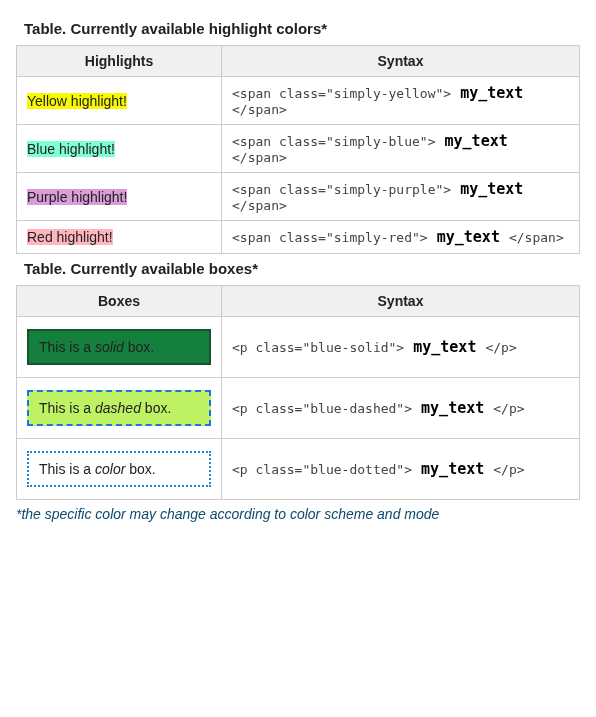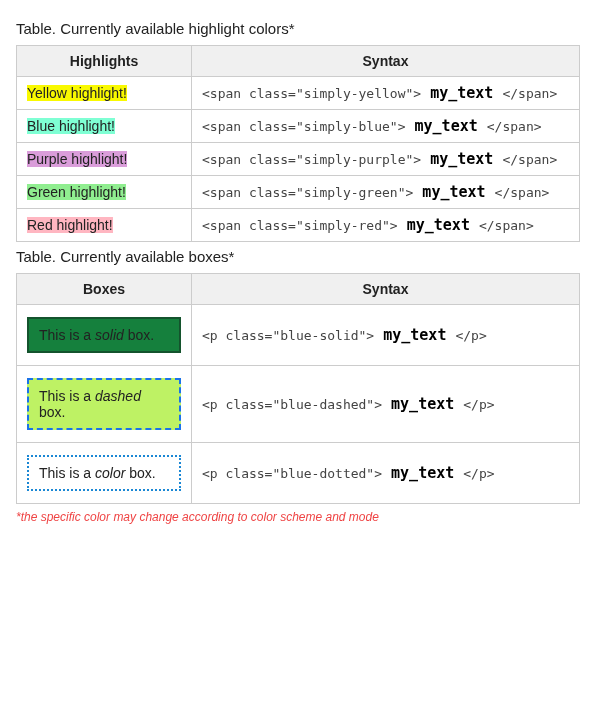--- a/index.html
+++ b/index.html
@@ -7,43 +7,44 @@
       font-family: -apple-system, BlinkMacSystemFont, "Segoe UI", sans-serif;
       font-size: 14px;
       background: #fff;
       color: #222;
       padding: 16px;
       width: 596px;
     }
 
     .section-title {
       font-size: 15px;
-      font-weight: normal;
+      font-weight: bold;
       margin-bottom: 8px;
       margin-top: 20px;
+      margin-left: 8px;
     }
     .section-title:first-child { margin-top: 4px; }
 
     table {
       width: 100%;
       border-collapse: collapse;
       margin-bottom: 6px;
     }
     th, td {
       border: 1px solid #ccc;
       padding: 7px 10px;
       vertical-align: middle;
     }
     thead th {
       background: #f0f0f0;
       font-weight: bold;
       text-align: center;
     }
     td:first-child {
-      width: 175px;
+      width: 205px;
       text-align: left;
     }
     td:last-child {
       font-family: monospace;
       font-size: 13px;
     }
 
     
     .hl-yellow { background: #f9f900; }
     .hl-blue   { background: #7fffd4; }
@@ -83,22 +84,22 @@
       color: #fff;
       background: #1a73e8;
       display: block;
     }
 
     td.box-cell {
       padding: 12px 10px;
     }
 
     .footnote {
-      font-size: 12px;
-      color: #ef4444;
+      font-size: 14px;
+      color: #0c4a6e;
       font-style: italic;
       margin-top: 4px;
     }
   </style>
 </head>
 <body>
 
 <div>
   <div class="section-title">Table. Currently available highlight colors*</div>
   <table>
@@ -113,24 +114,20 @@
           <td><span class="hl-yellow">Yellow highlight!</span></td>
           <td><span class="code-normal">&lt;span class="simply-yellow"&gt;</span><span class="code-bold"> my_text </span><span class="code-normal">&lt;/span&gt;</span></td>
         </tr>
         <tr>
           <td><span class="hl-blue">Blue highlight!</span></td>
           <td><span class="code-normal">&lt;span class="simply-blue"&gt;</span><span class="code-bold"> my_text </span><span class="code-normal">&lt;/span&gt;</span></td>
         </tr>
         <tr>
           <td><span class="hl-purple">Purple highlight!</span></td>
           <td><span class="code-normal">&lt;span class="simply-purple"&gt;</span><span class="code-bold"> my_text </span><span class="code-normal">&lt;/span&gt;</span></td>
-        </tr>
-        <tr>
-          <td><span class="hl-green">Green highlight!</span></td>
-          <td><span class="code-normal">&lt;span class="simply-green"&gt;</span><span class="code-bold"> my_text </span><span class="code-normal">&lt;/span&gt;</span></td>
         </tr>
         <tr>
           <td><span class="hl-red">Red highlight!</span></td>
           <td><span class="code-normal">&lt;span class="simply-red"&gt;</span><span class="code-bold"> my_text </span><span class="code-normal">&lt;/span&gt;</span></td>
         </tr>
       </tbody>
   </table>
 </div>
 
 <div>

